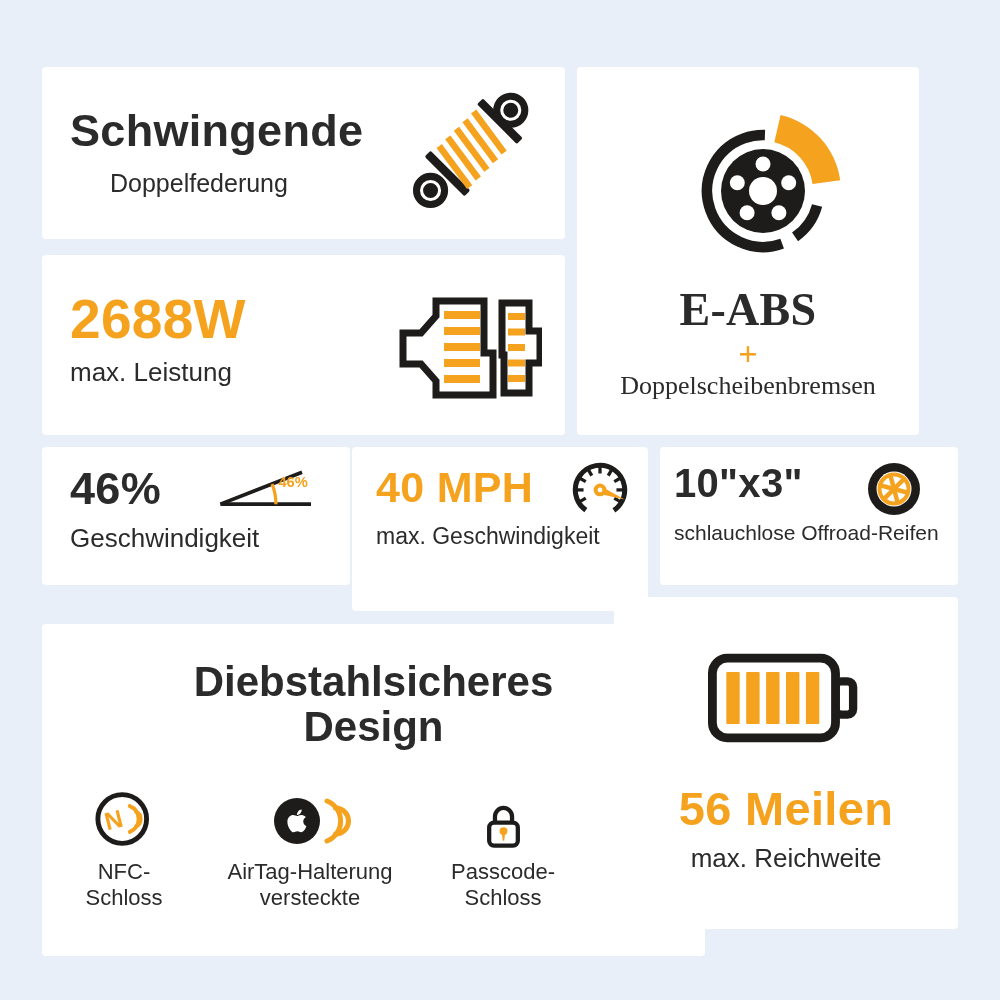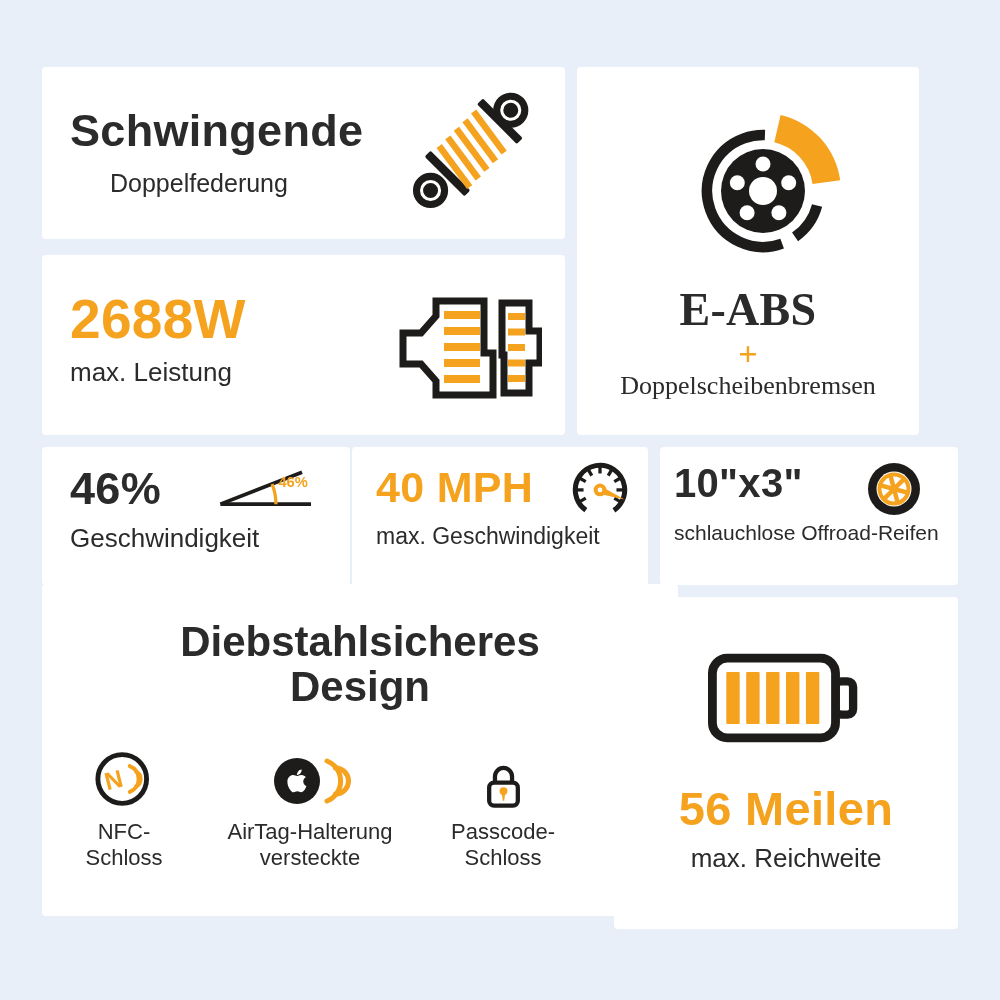--- a/index.html
+++ b/index.html
@@ -10,21 +10,21 @@
     color:#2b2b2b;
     position:relative;overflow:hidden;
   }
   .card{position:absolute;background:#ffffff;border-radius:4px;}
   #card-suspension{left:42px;top:67px;width:523px;height:172px;}
   #card-brakes{left:577px;top:67px;width:342px;height:368px;text-align:center;font-family:Liberation Serif, serif;}
   #card-power{left:42px;top:255px;width:523px;height:180px;}
   #card-incline{left:42px;top:447px;width:288px;height:138px;padding-left:20px;}
   #card-speed{left:352px;top:447px;width:296px;height:164px;}
   #card-tires{left:660px;top:447px;width:298px;height:138px;}
-  #card-theft{left:42px;top:584px;width:636px;height:332px;}
+  #card-theft{left:42px;top:624px;width:636px;height:332px;padding-left:27px;}
   #card-range{left:614px;top:597px;width:344px;height:332px;text-align:center;}
 
   .abs{position:absolute;}
   .big{font-weight:800;letter-spacing:.3px;}
   .orange{color:#f5a21e;}
   .sub{font-weight:500;}
 
   
   .c1-title{left:28px;top:38px;font-size:45px;}
   .c1-sub{left:28px;top:102px;font-size:25px;margin-left:40px;}

